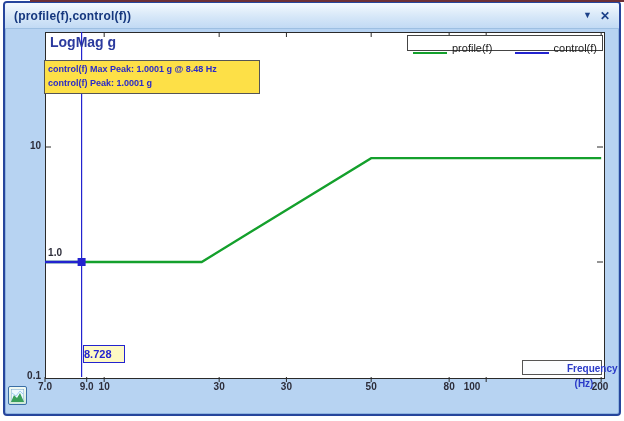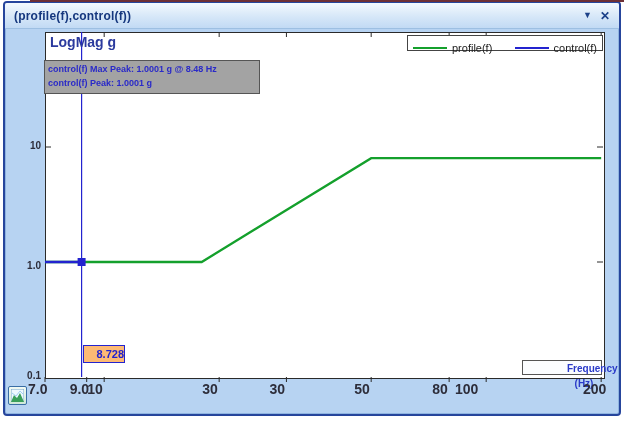--- a/index.html
+++ b/index.html
@@ -25,42 +25,42 @@
   .plot-bg{
     position:absolute;left:40px;top:3px;width:558px;height:345px;
     background:#ffffff;border:1px solid #2a2a2a;box-sizing:content-box;
   }
   #plot-svg{position:absolute;left:0;top:0;width:612px;height:385px;overflow:visible;}
   .ytick{
     position:absolute;left:0;width:36px;text-align:right;
     font-size:10px;font-weight:bold;color:#2d2d3a;
   }
   .xtick{
-    position:absolute;top:352px;width:34px;
-    font-size:14px;font-weight:bold;color:#2d2d3a;
+    position:absolute;top:352px;width:34px;text-align:center;
+    font-size:10px;font-weight:bold;color:#2d2d3a;
   }
   .logmag{
     position:absolute;left:45px;top:5px;font-size:14px;font-weight:bold;color:#2b3a9e;
   }
   .legend{
     position:absolute;left:402px;top:6px;width:196px;height:16px;
     background:#ffffff;border:1px solid #444;display:flex;align-items:center;
     font-size:11px;color:#1d1d1d;box-sizing:border-box;justify-content:space-between;padding:0 5px;
   }
-  .legend-item{display:flex;align-items:center;margin-top:10px;}
+  .legend-item{display:flex;align-items:flex-end;margin-top:10px;}
   .swatch{display:inline-block;width:34px;height:2px;margin-right:5px;}
   .infobox{
     position:absolute;left:39px;top:31px;width:216px;
-    background:#a3a3a3;border:1px solid #555;padding:2px 3px;
+    background:#fde047;border:1px solid #555;padding:2px 3px;
     font-size:9px;font-weight:bold;color:#2a2ac8;line-height:1.55;box-sizing:border-box;
   }
   .cursorbox{
     position:absolute;left:78px;top:316px;width:40px;height:16px;
-    background:#fdba74;border:1px solid #2323cf;color:#2323cf;
-    font-size:11px;font-weight:bold;text-align:right;line-height:16px;
+    background:#fef9c3;border:1px solid #2323cf;color:#2323cf;
+    font-size:11px;font-weight:bold;text-align:left;line-height:16px;
   }
   .freqbox{
     position:absolute;left:517px;top:331px;width:80px;height:15px;
     background:#fbfdff;border:1px solid #555;color:#2a3ac8;
     font-size:10px;font-weight:bold;text-align:center;line-height:15px;box-sizing:border-box;padding-left:44px;
   }
   .thumb-btn{
     position:absolute;left:3px;top:357px;width:19px;height:19px;
     border:1px solid #3a6ea5;border-radius:2px;
     background:linear-gradient(#f2faf4,#cfe8d8);
@@ -144,16 +144,16 @@
   <div class="xtick" style="left: 23px;">7.0</div>
       <div class="xtick" style="left: 64.6932px;">9.0</div>
       <div class="xtick" style="left: 82.1725px;">10</div>
       <div class="xtick" style="left: 197.166px;">30</div>
       <div class="xtick" style="left: 264.433px;">30</div>
       <div class="xtick" style="left: 349.179px;">50</div>
       <div class="xtick" style="left: 427.153px;">80</div>
       <div class="xtick" style="left: 450px;">100</div>
       <div class="xtick" style="left: 578px;">200</div>
       <div class="ytick" style="top: 341px;">0.1</div>
-      <div class="ytick" style="top: 231px;">1.0</div>
+      <div class="ytick" style="top: 218px; margin-left: 21px;">1.0</div>
       <div class="ytick" style="top: 111px;">10</div>
     </div>
 </div>
 
 </body></html>

